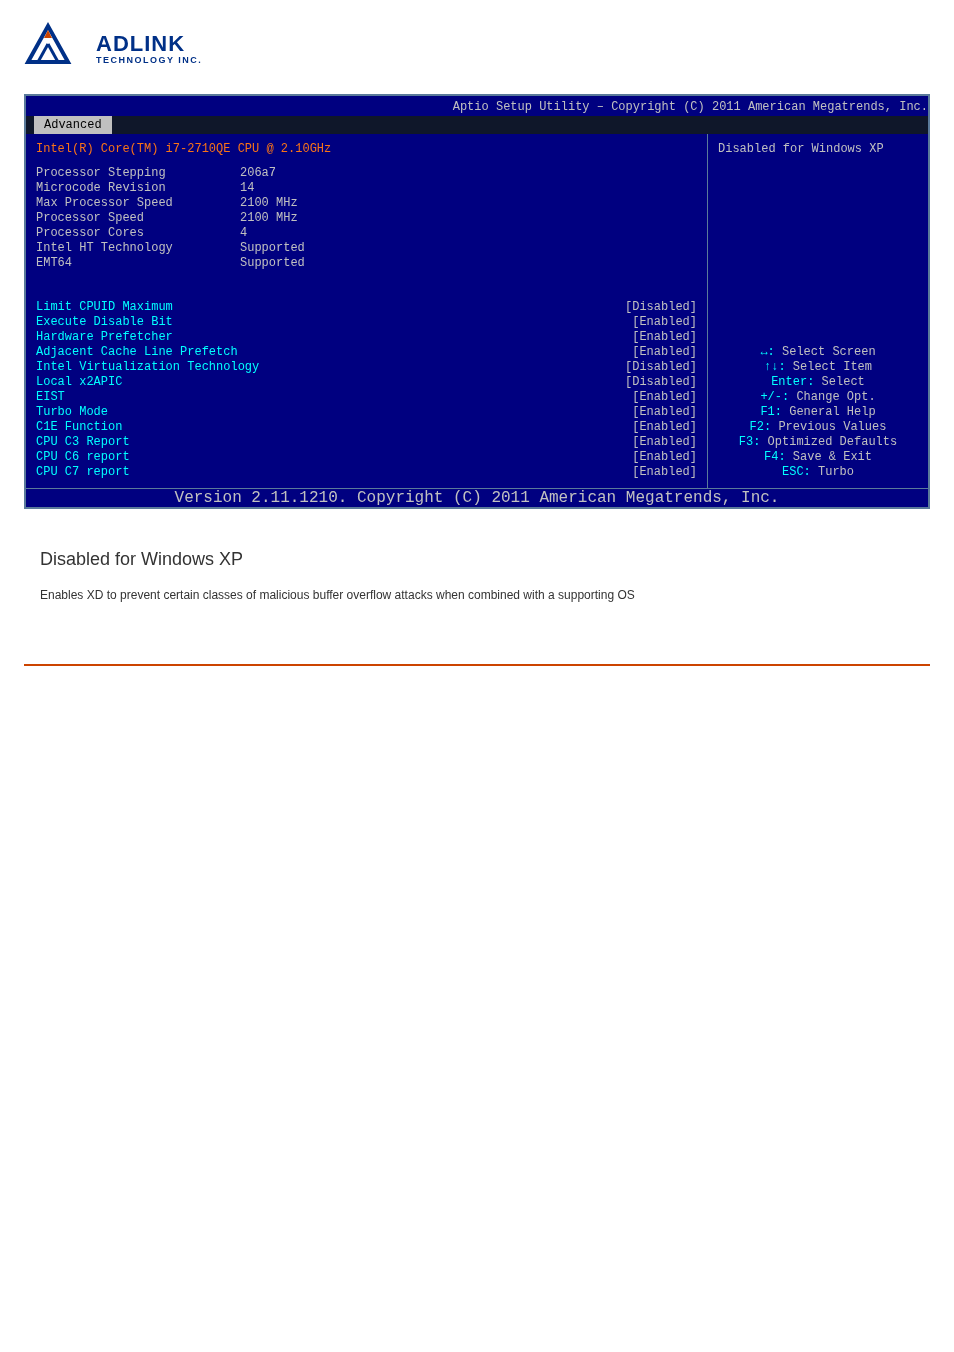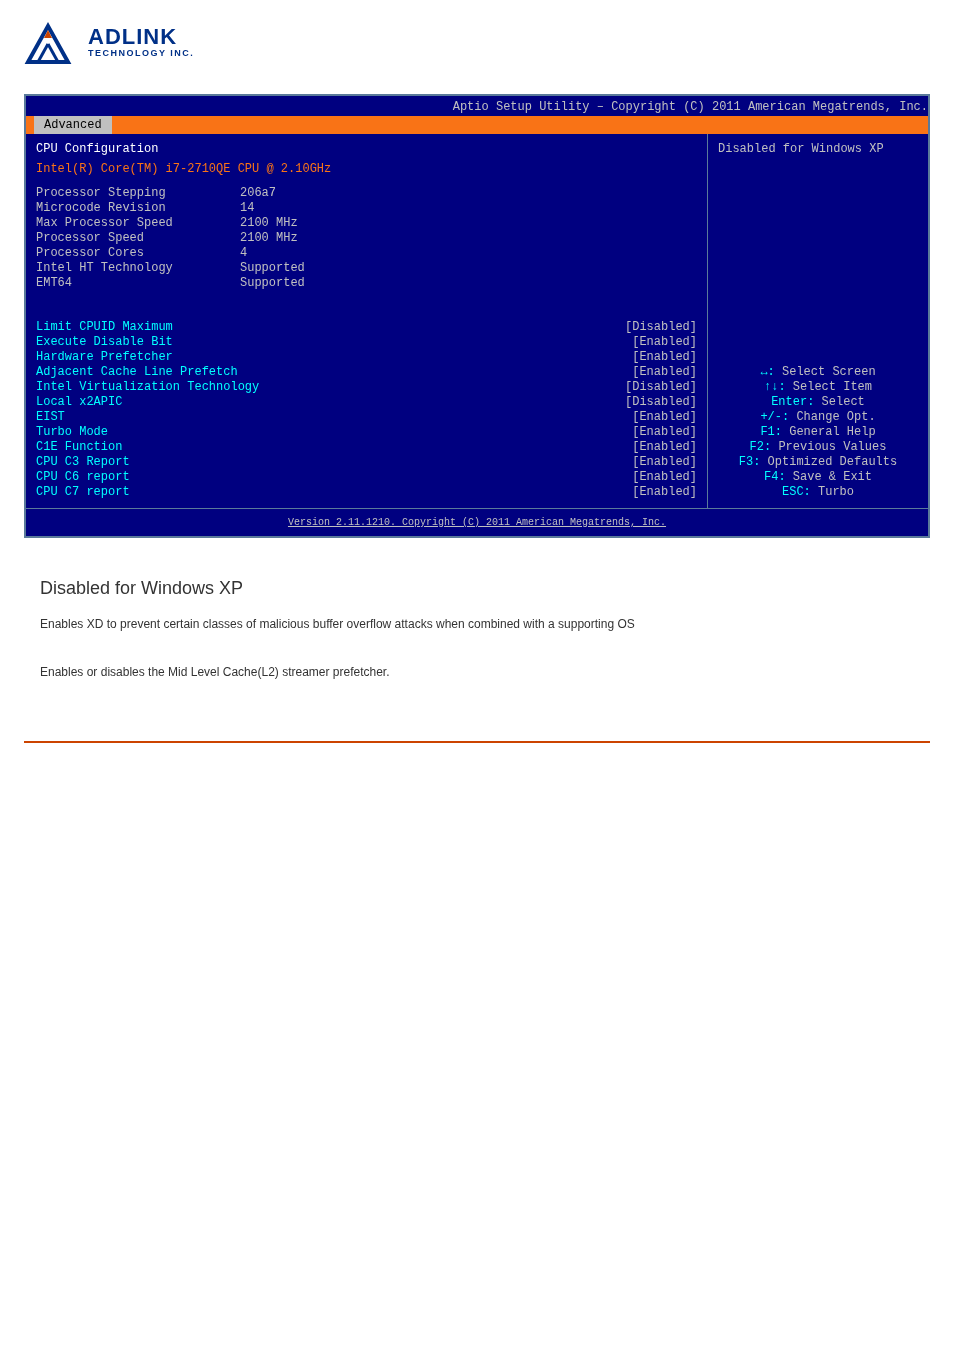--- a/index.html
+++ b/index.html
@@ -11,22 +11,22 @@
     }
 
     
     .header {
       padding: 18px 24px;
       display: flex;
       align-items: center;
     }
     .logo-container {
       display: flex;
-      align-items: center;
-      gap: 16px;
+      align-items: flex-end;
+      gap: 24px;
     }
     .logo-icon {
       width: 48px;
       height: 48px;
     }
     .logo-text {
       display: flex;
       flex-direction: column;
       line-height: 1.1;
     }
@@ -57,21 +57,21 @@
     .bios-titlebar {
       background: #000080;
       color: #c0c0c0;
       text-align: right;
       padding: 4px 0 2px 0;
       font-size: 12px;
     }
 
     
     .bios-tabbar {
-      background: #f97316;
+      background: #0f172a;
       padding: 0 0 0 8px;
       display: flex;
       gap: 0;
     }
     .bios-tab {
       background: #c0c0c0;
       color: #000000;
       padding: 2px 10px;
       font-size: 12px;
       font-family: 'Courier New', Courier, monospace;
@@ -162,24 +162,23 @@
     }
     .bios-key-name {
       color: #00ffff;
     }
 
     
     .bios-footer {
       background: #000080;
       color: #c0c0c0;
       text-align: center;
-      padding: 8px 0;
-      font-size: 10px;
+      padding: 0 0;
+      font-size: 16px;
       border-top: 1px solid #5a7a9a;
-      text-decoration: underline;
     }
 
     
     .desc-section {
       padding: 20px 40px;
     }
     .desc-title {
       font-size: 18px;
       color: #333;
       margin-bottom: 16px;
@@ -228,23 +227,20 @@
   <div class="bios-tabbar">
     <div class="bios-tab">
       <span>Advanced</span>
     </div>
   </div>
 
   <div class="bios-content">
 
     <div class="bios-left">
 
-      <div class="bios-section-title">
-        <span>CPU Configuration</span>
-      </div>
 
       <div class="bios-cpu-info">
         <div class="cpu-model">Intel(R) Core(TM) i7-2710QE CPU @ 2.10GHz</div>
       </div>
 
       <div id="bios-info-rows">
           <div class="bios-info-row">
             <span class="bios-info-label">Processor Stepping</span>
             <span class="bios-info-value">206a7</span>
           </div>
@@ -354,18 +350,17 @@
   </div>
 
 </div>
 
 <div class="desc-section">
 
   <div class="desc-title">Disabled for Windows XP</div>
 
   <div class="desc-text">Enables XD to prevent certain classes of malicious buffer overflow attacks when combined with a supporting OS</div>
 
-  <div class="desc-text">Enables or disables the Mid Level Cache(L2) streamer prefetcher.</div>
 
 
 </div>
 
 <div class="footer-line"></div>
 
 </body></html>

